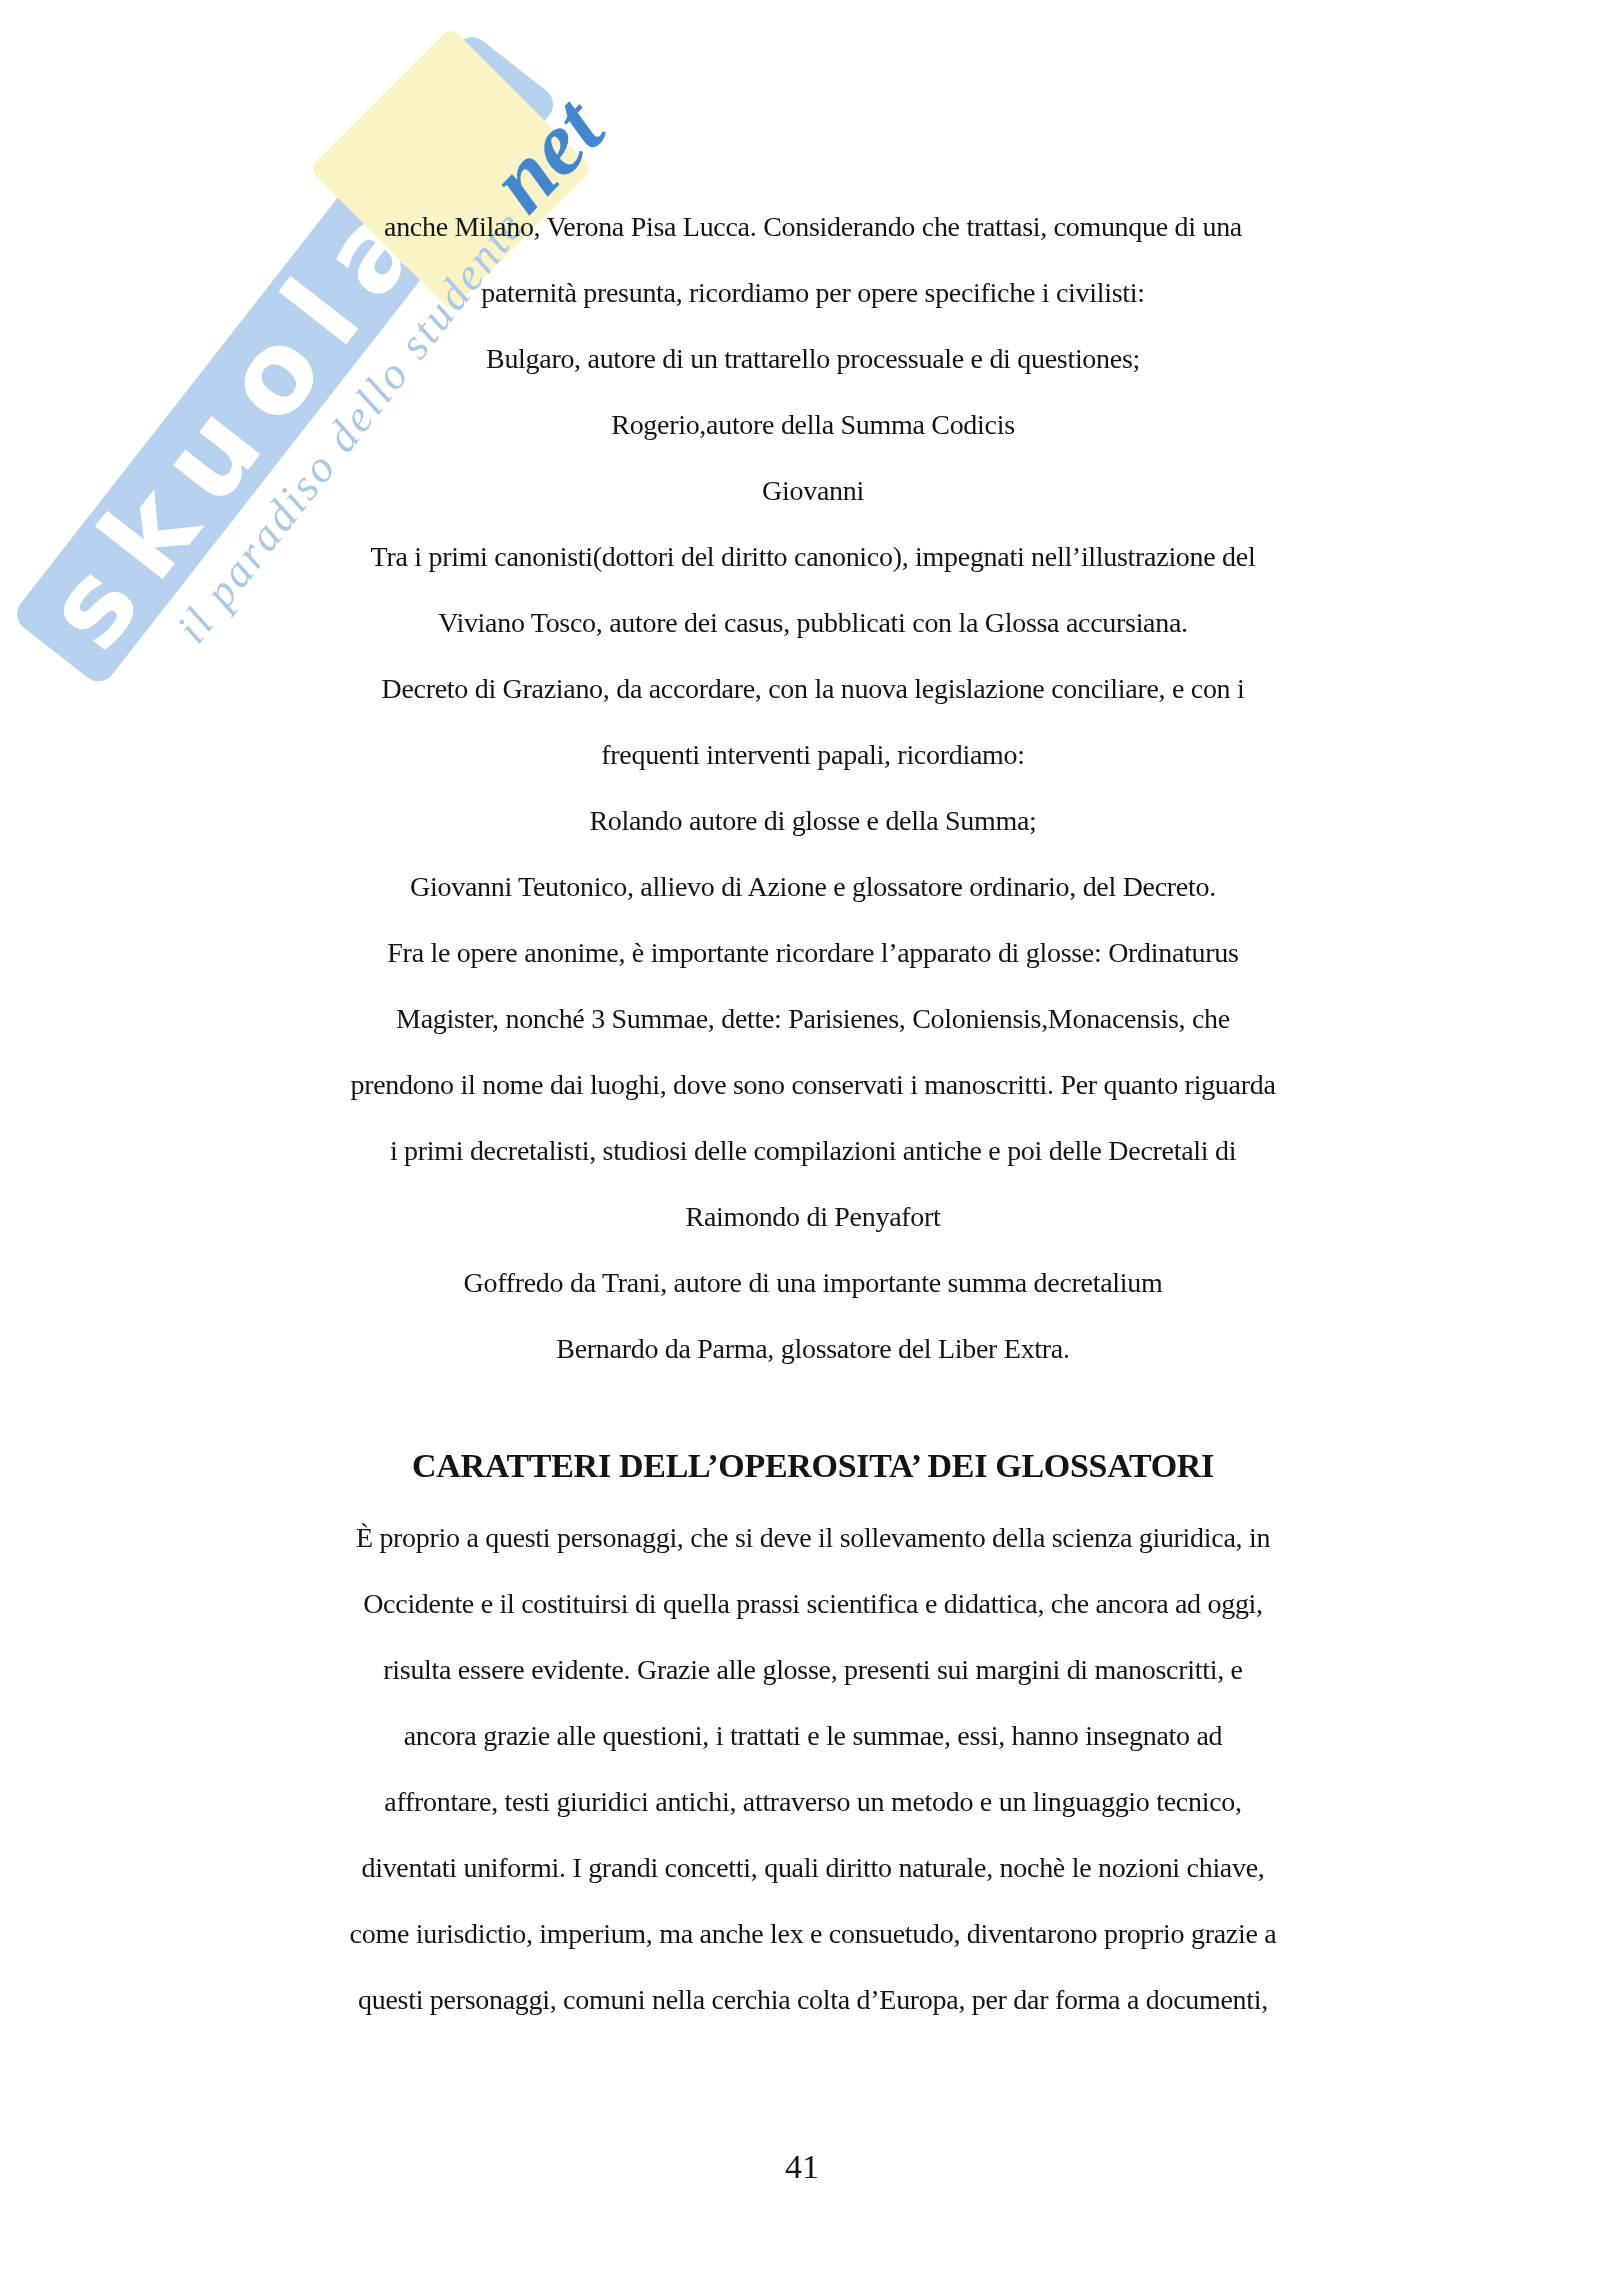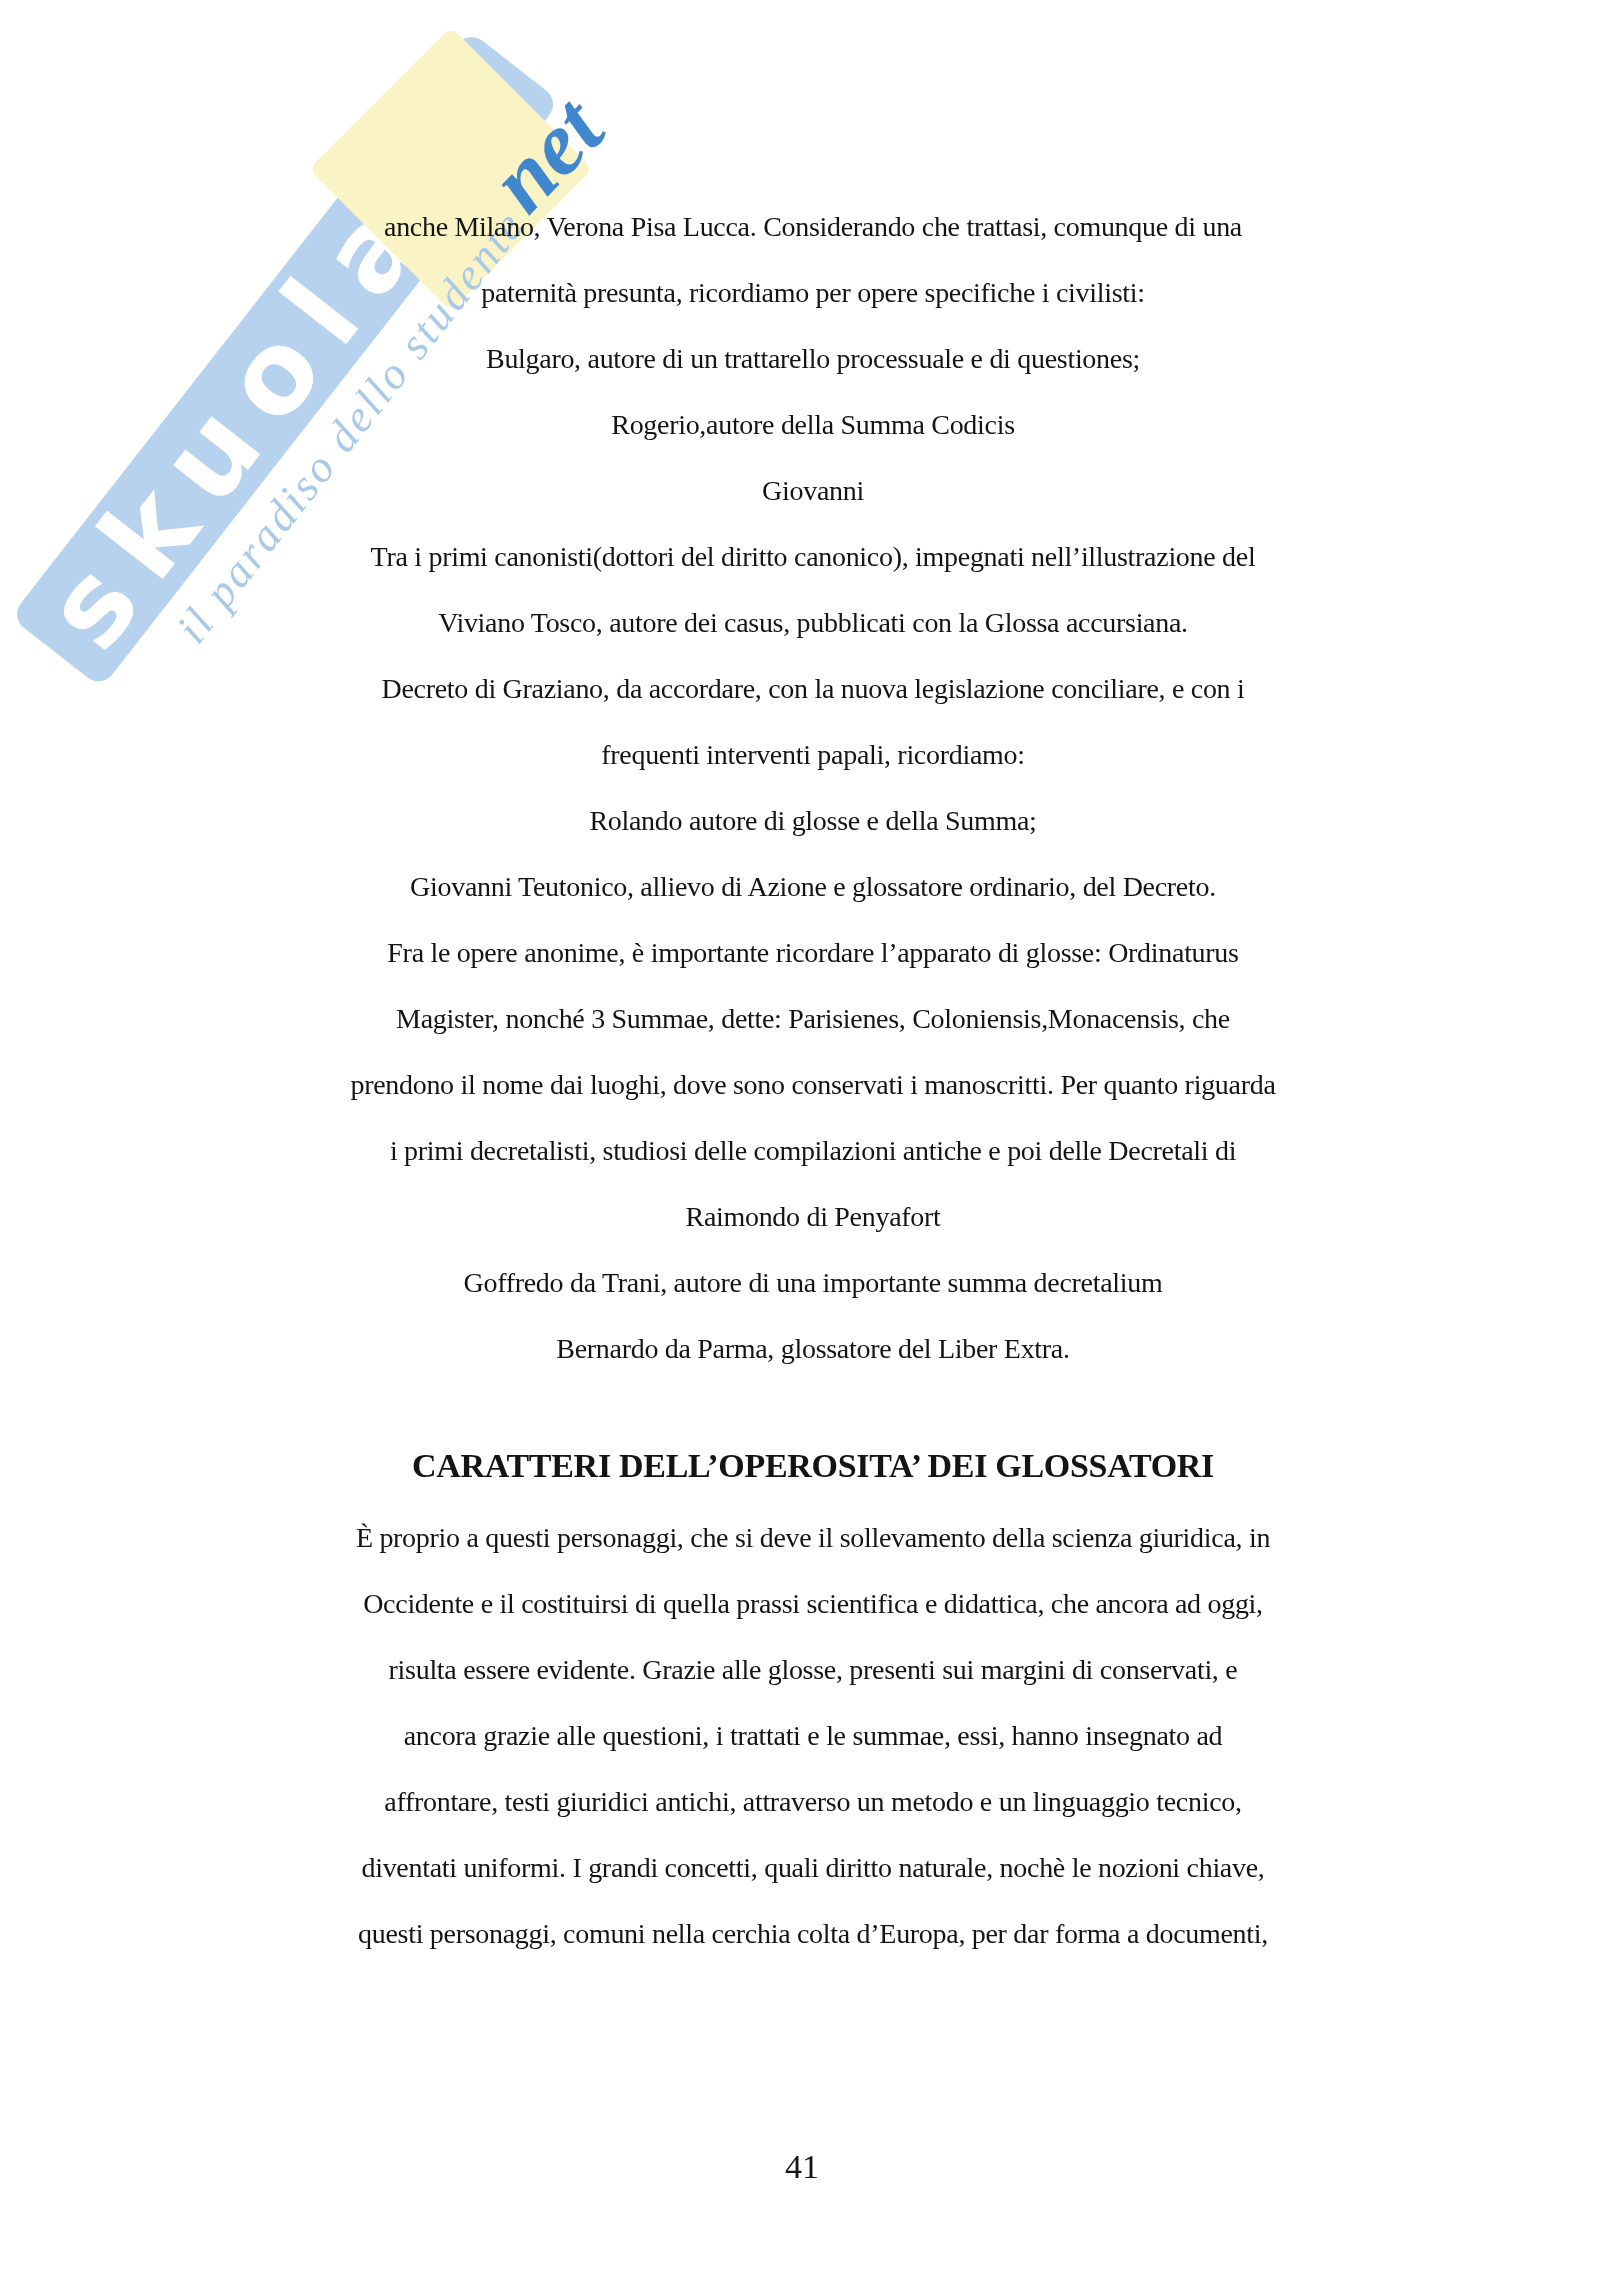--- a/index.html
+++ b/index.html
@@ -123,23 +123,24 @@
     <div class="line">prendono il nome dai luoghi, dove sono conservati i manoscritti. Per quanto riguarda</div>
     <div class="line">i primi decretalisti, studiosi delle compilazioni antiche e poi delle Decretali di</div>
     <div class="line">Raimondo di Penyafort</div>
     <div class="line">Goffredo da Trani, autore di una importante summa decretalium</div>
     <div class="line">Bernardo da Parma, glossatore del Liber Extra.</div>
 
     <div class="heading">CARATTERI DELL’OPEROSITA’ DEI GLOSSATORI</div>
 
     <div class="line">È proprio a questi personaggi, che si deve il sollevamento della scienza giuridica, in</div>
     <div class="line">Occidente e il costituirsi di quella prassi scientifica e didattica, che ancora ad oggi,</div>
-    <div class="line">risulta essere evidente. Grazie alle glosse, presenti sui margini di conservati, e</div>
+    <div class="line">risulta essere evidente. Grazie alle glosse, presenti sui margini di manoscritti, e</div>
     <div class="line">ancora grazie alle questioni, i trattati e le summae, essi, hanno insegnato ad</div>
     <div class="line">affrontare, testi giuridici antichi, attraverso un metodo e un linguaggio tecnico,</div>
     <div class="line">diventati uniformi. I grandi concetti, quali diritto naturale, nochè le nozioni chiave,</div>
+    <div class="line">come iurisdictio, imperium, ma anche lex e consuetudo, diventarono proprio grazie a</div>
     <div class="line">questi personaggi, comuni nella cerchia colta d’Europa, per dar forma a documenti,</div>
   </div>
 
   <div class="page-number">41</div>
 
 </div>
 
 
 </body></html>

